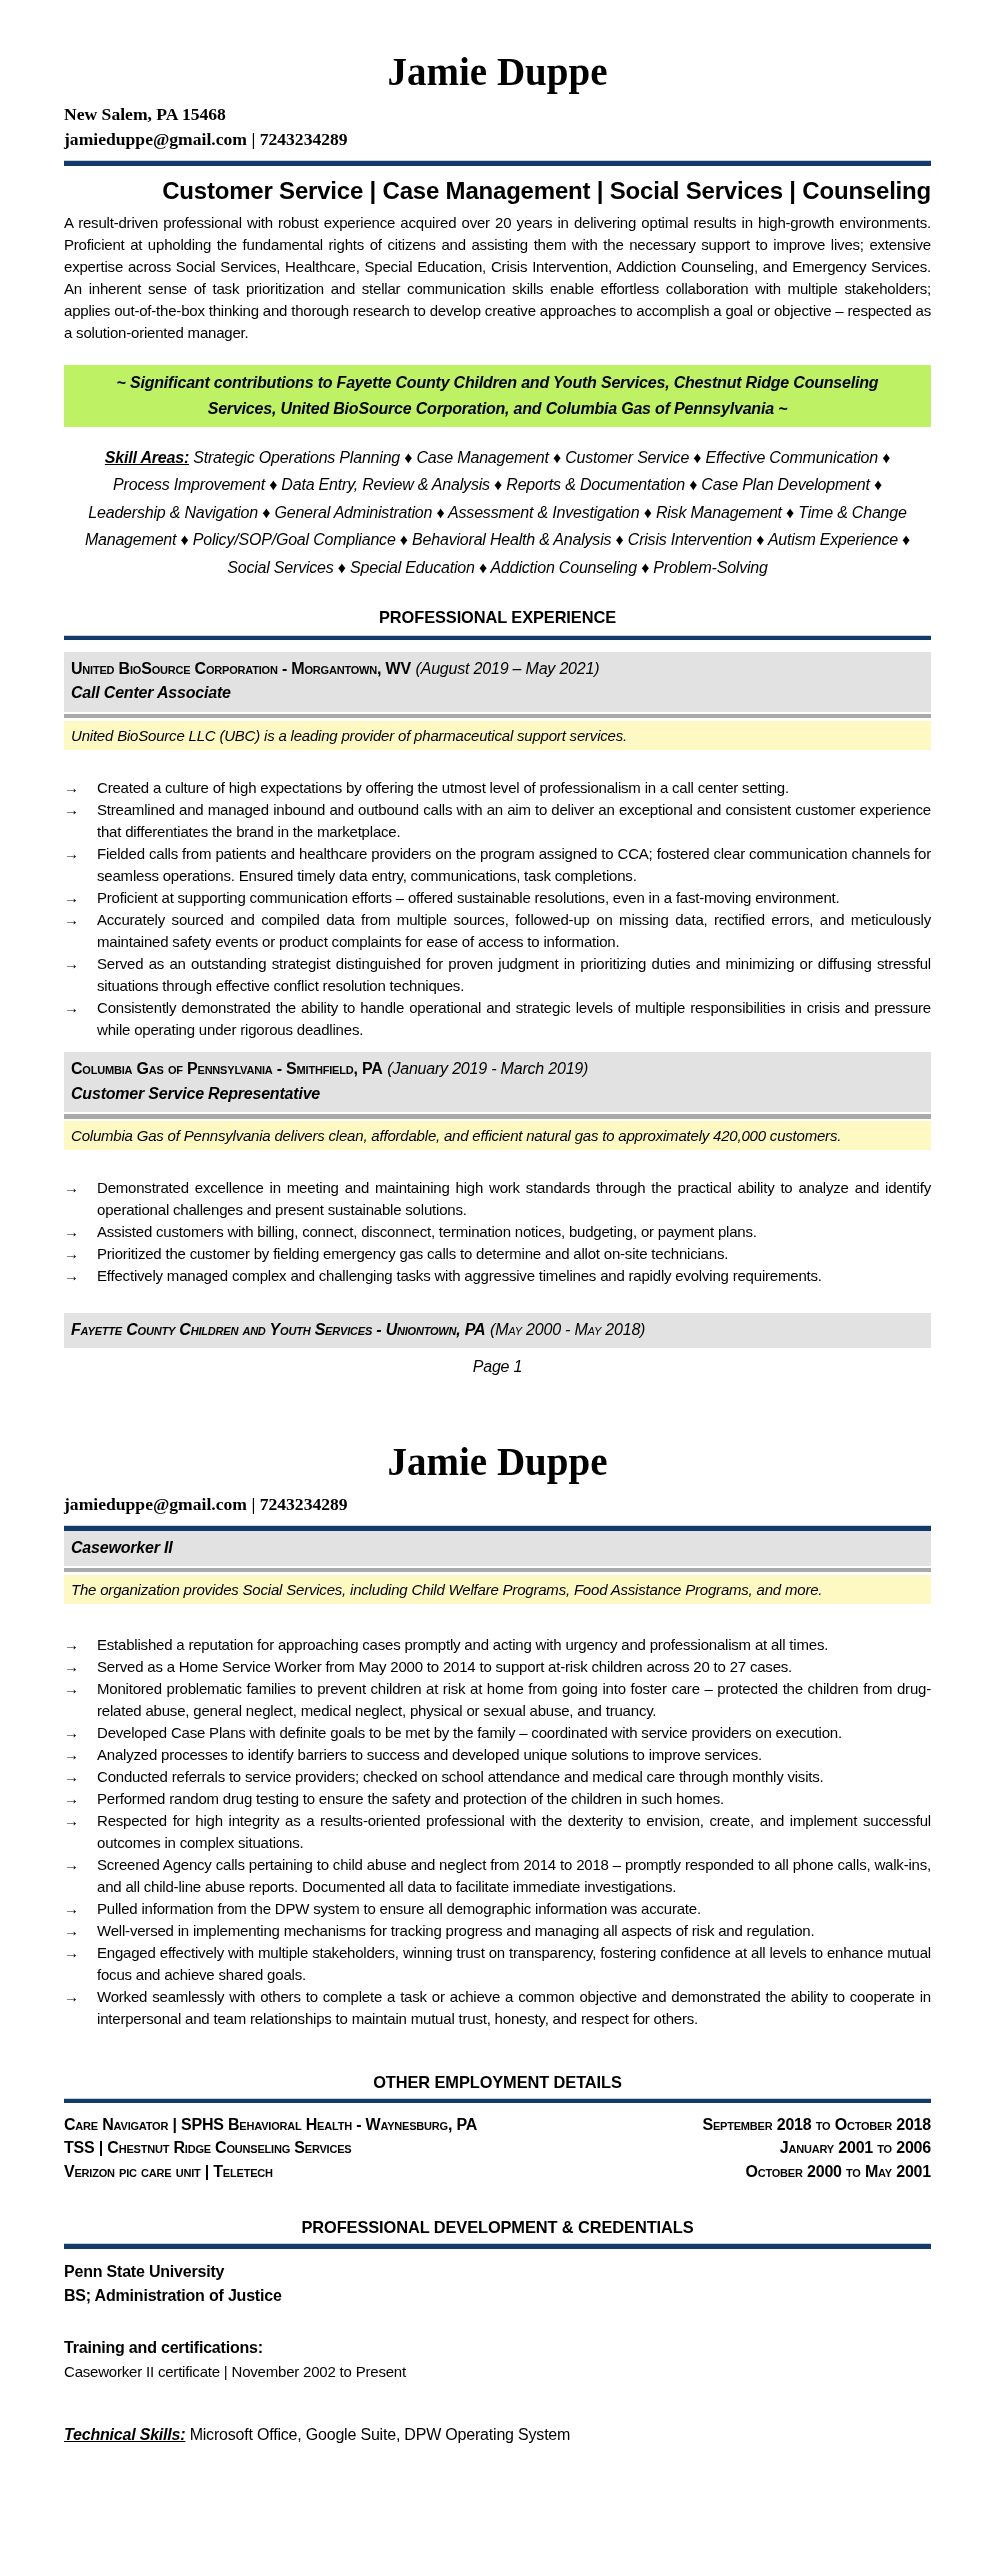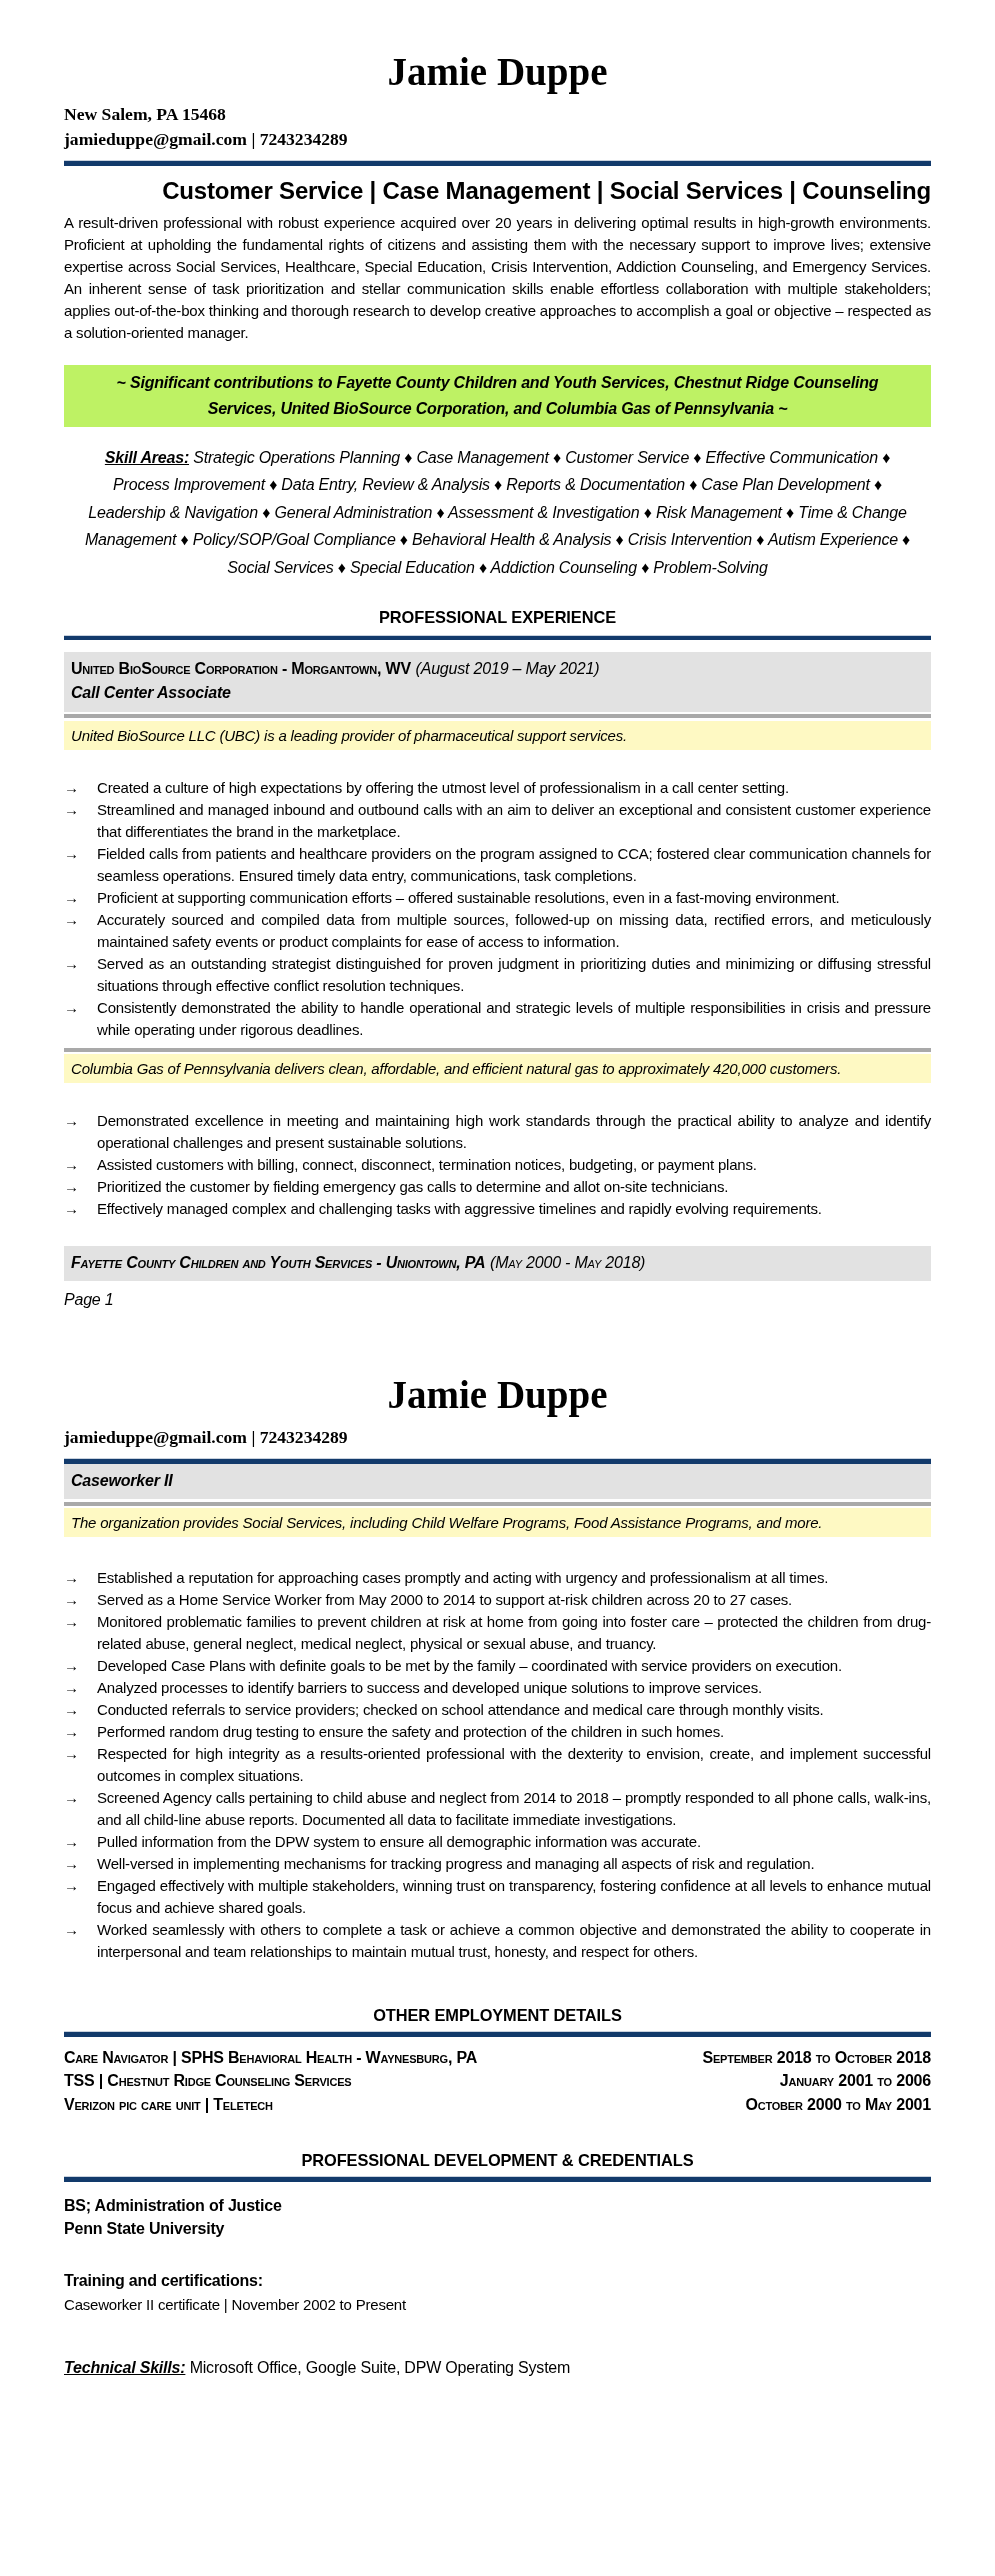--- a/index.html
+++ b/index.html
@@ -72,21 +72,21 @@
     background: #fef9c3; padding: 4.1px 7px;
     font-size: 15px; font-style: italic; line-height: 21px; letter-spacing: -0.2px;
   }
 
   ul.bullets { list-style: none; margin: 27px 0 0 0; padding: 0; }
   ul.bullets li { display: flex; align-items: flex-start; }
   ul.bullets .arr { flex: 0 0 33px; font-size: 15px; line-height: 22px; }
   ul.bullets .bt { flex: 1 1 auto; }
 
   .page-label {
-    text-align: left; font-style: italic; font-size: 16px;
+    text-align: center; font-style: italic; font-size: 16px;
     letter-spacing: -0.2px;
   }
   .page-label.p1 { margin-top: 9.4px; }
 
   
   .p2-name { margin-top: 66px; }
 
   .other-rows { margin-top: 9.4px; }
   .other-row {
     display: flex; justify-content: space-between;
@@ -156,20 +156,24 @@
           <span class="bt">Served as an outstanding strategist distinguished for proven judgment in prioritizing duties and minimizing or diffusing stressful situations through effective conflict resolution techniques.</span>
         </li>
       <li class="just">
           <span class="arr">→</span>
           <span class="bt">Consistently demonstrated the ability to handle operational and strategic levels of multiple responsibilities in crisis and pressure while operating under rigorous deadlines.</span>
         </li>
     </ul>
   </section>
 
   <section style="margin-top:7px;">
+    <div class="job-head">
+      <div><span class="company">Columbia Gas of Pennsylvania - Smithfield, PA</span><span class="dates">(January 2019 - March 2019)</span></div>
+      <div class="job-title">Customer Service Representative</div>
+    </div>
     <div class="job-div"></div>
     <div class="job-desc">Columbia Gas of Pennsylvania delivers clean, affordable, and efficient natural gas to approximately 420,000 customers.</div>
     <ul class="bullets bodytext">
       <li class="just">
           <span class="arr">→</span>
           <span class="bt">Demonstrated excellence in meeting and maintaining high work standards through the practical ability to analyze and identify operational challenges and present sustainable solutions.</span>
         </li>
       <li class="just">
           <span class="arr">→</span>
           <span class="bt">Assisted customers with billing, connect, disconnect, termination notices, budgeting, or payment plans.</span>
@@ -277,22 +281,22 @@
       <span class="other-role">Verizon pic care unit | Teletech</span>
       <span class="other-dates">October 2000 to May 2001</span>
     </div>
   </div>
 
   <div class="spacer-60"></div>
   <h2 style="margin-top:0;">PROFESSIONAL DEVELOPMENT &amp; CREDENTIALS</h2>
   <div class="rule thin" style="margin-top:5.9px;"></div>
 
   <div class="degree-block">
+    <div>Penn State University</div>
     <div>BS; Administration of Justice</div>
-    <div>Penn State University</div>
   </div>
 
   <div class="training-block">
     <div class="training-label">Training and certifications:</div>
     <div>Caseworker II certificate | November 2002 to Present</div>
   </div>
 
   <div class="tech-line"><span class="tech-label">Technical Skills:</span><span> Microsoft Office, Google Suite, DPW Operating System</span></div>
 
 </div>

